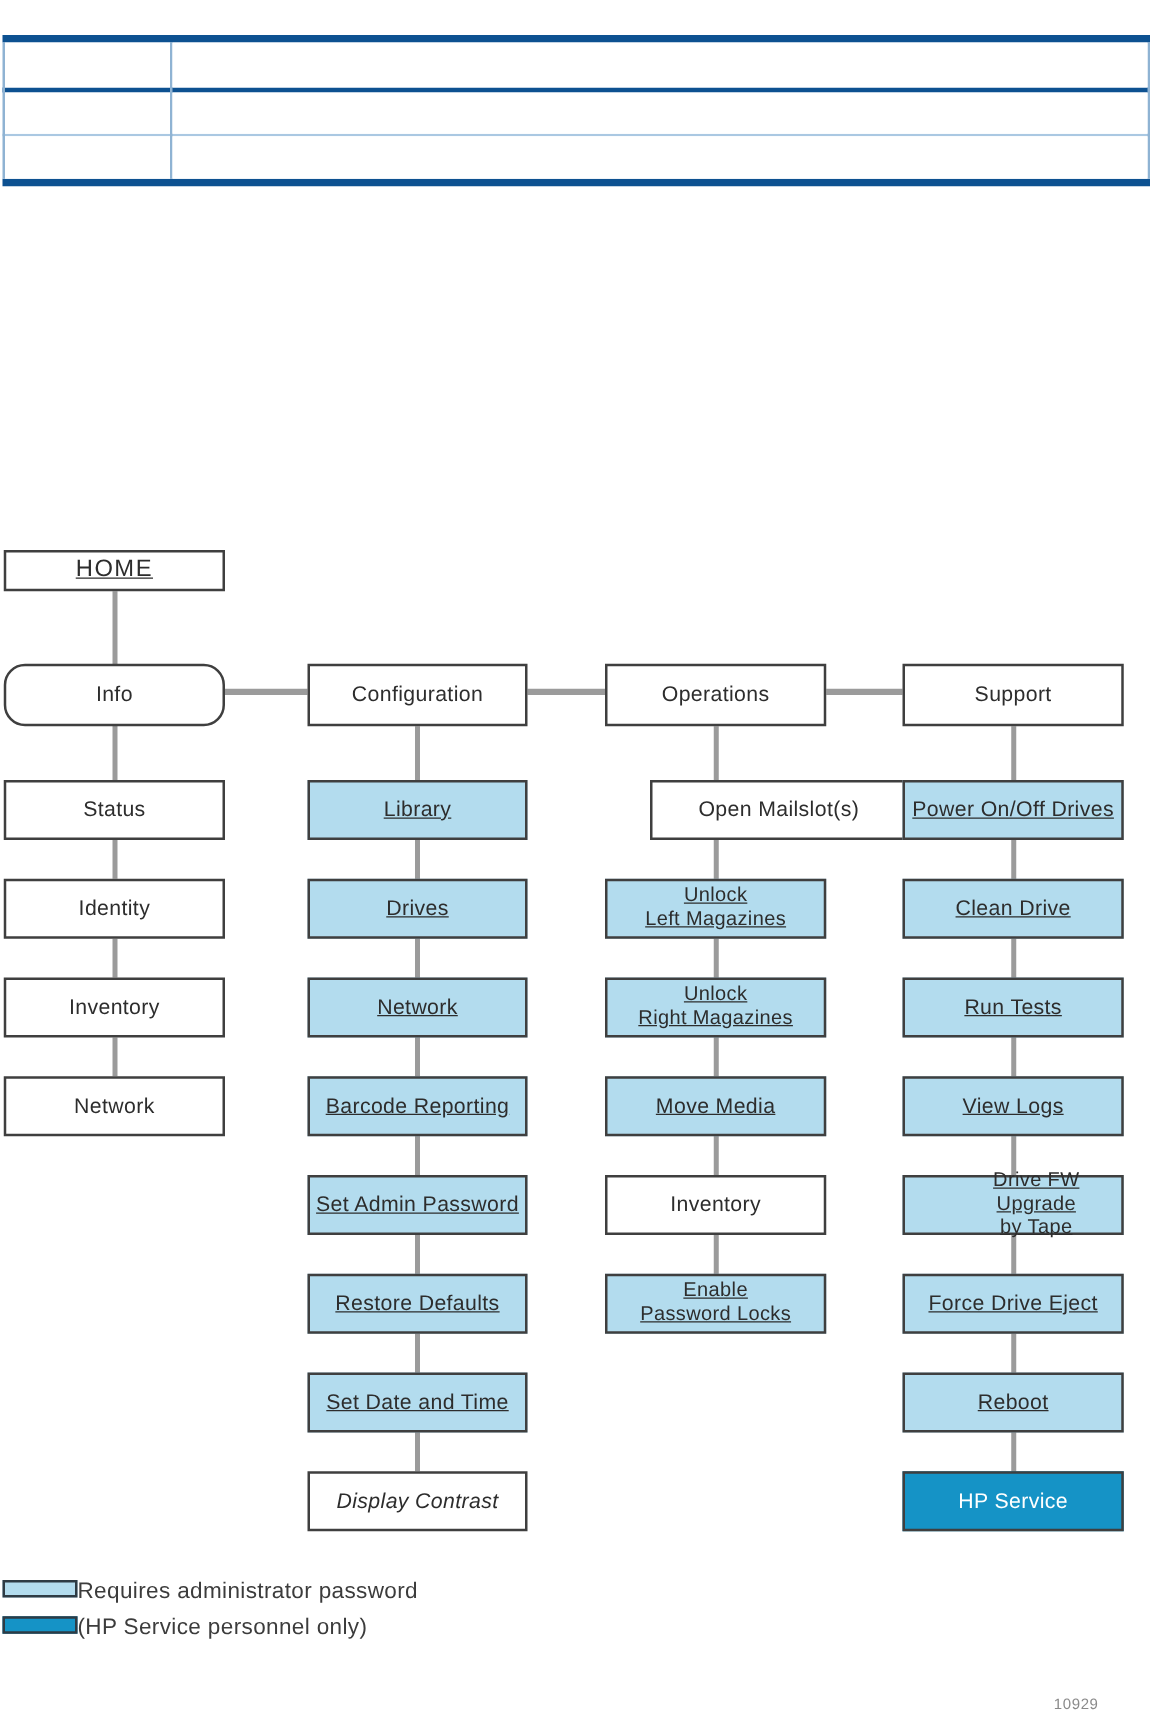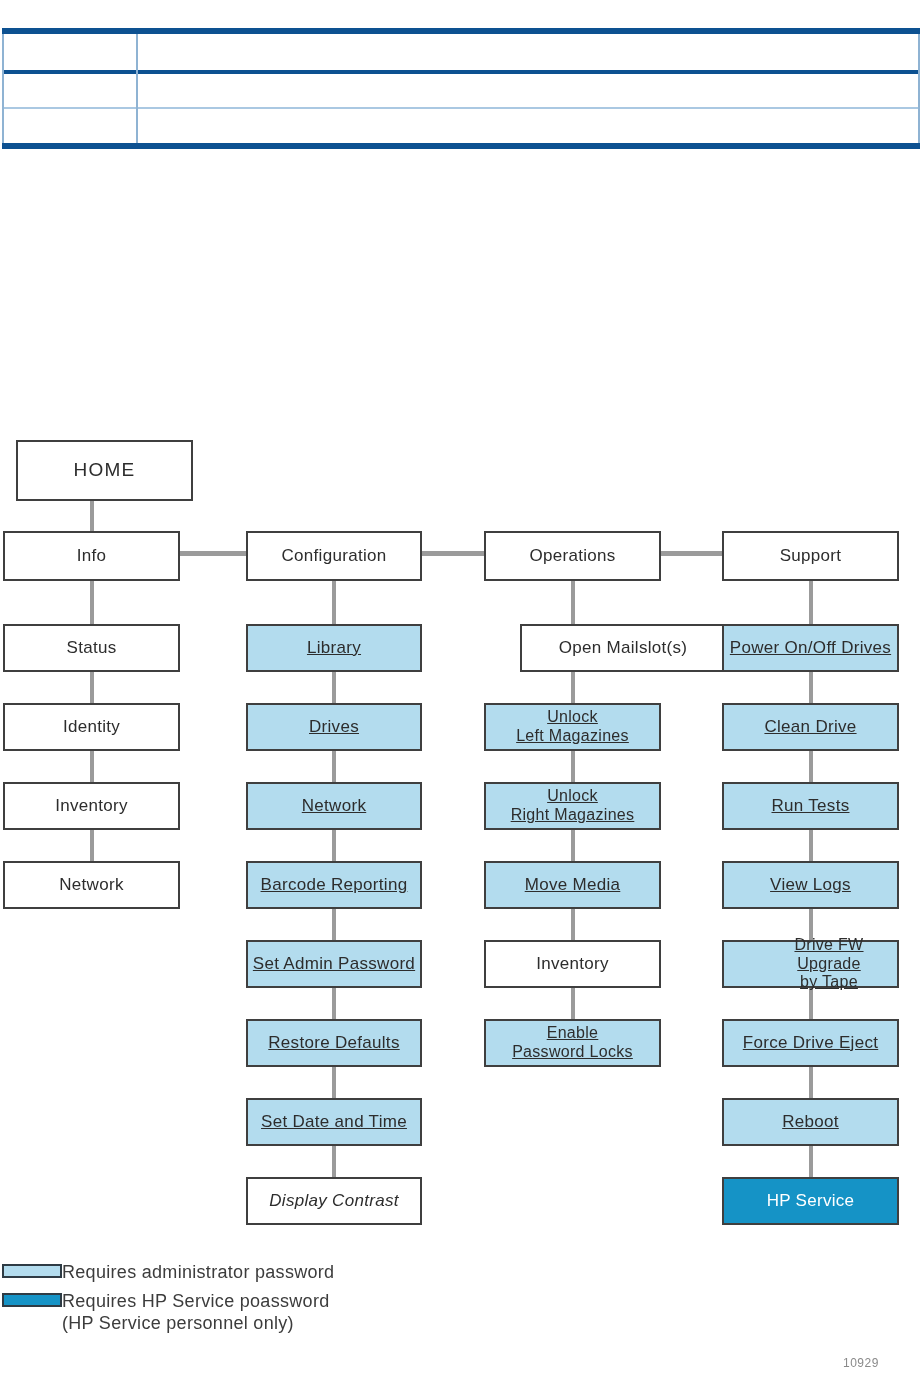--- a/index.html
+++ b/index.html
@@ -60,24 +60,24 @@
     <div class="tcell" style="left:2px;  top:81px; width:132px; height:34px;"></div>
     <div class="tcell" style="left:136px;top:81px; width:780px; height:34px;"></div>
   </div>
 
   <div id="diagram">
       <div class="conn" style="left: 91.5px; top: 551px; width: 719px; height: 5px;"></div>
       <div class="conn" style="left: 89.5px; top: 460px; width: 4px; height: 415px;"></div>
       <div class="conn" style="left: 332px; top: 551px; width: 4px; height: 640px;"></div>
       <div class="conn" style="left: 570.5px; top: 551px; width: 4px; height: 482px;"></div>
       <div class="conn" style="left: 808.5px; top: 551px; width: 4px; height: 640px;"></div>
-      <div class="node home" style="left: 16px; top: 440px; width: 177px; height: 61px;">
+      <div class="node home" style="left: 3px; top: 440px; width: 177px; height: 33px; text-decoration: underline;">
         <div>HOME</div>
       </div>
-      <div class="node" style="left: 3px; top: 531px; width: 177px; height: 50px;">
+      <div class="node" style="left: 3px; top: 531px; width: 177px; height: 50px; border-radius: 17px;">
         <div>Info</div>
       </div>
       <div class="node" style="left: 3px; top: 624px; width: 177px; height: 48px;">
         <div>Status</div>
       </div>
       <div class="node" style="left: 3px; top: 703px; width: 177px; height: 48px;">
         <div>Identity</div>
       </div>
       <div class="node" style="left: 3px; top: 782px; width: 177px; height: 48px;">
         <div>Inventory</div>
@@ -169,21 +169,20 @@
   <div class="legend" id="legend">
       <div class="legend-item">
         <div class="swatch admin"></div>
         <div class="legend-text">
           <div>Requires administrator password</div>
         </div>
       </div>
       <div class="legend-item">
         <div class="swatch service"></div>
         <div class="legend-text">
-          <div>Requires HP Service poassword</div>
           <div>(HP Service personnel only)</div>
         </div>
       </div>
     </div>
 
   <div class="fig-num">10929</div>
 
 </div>
 
 </body></html>

